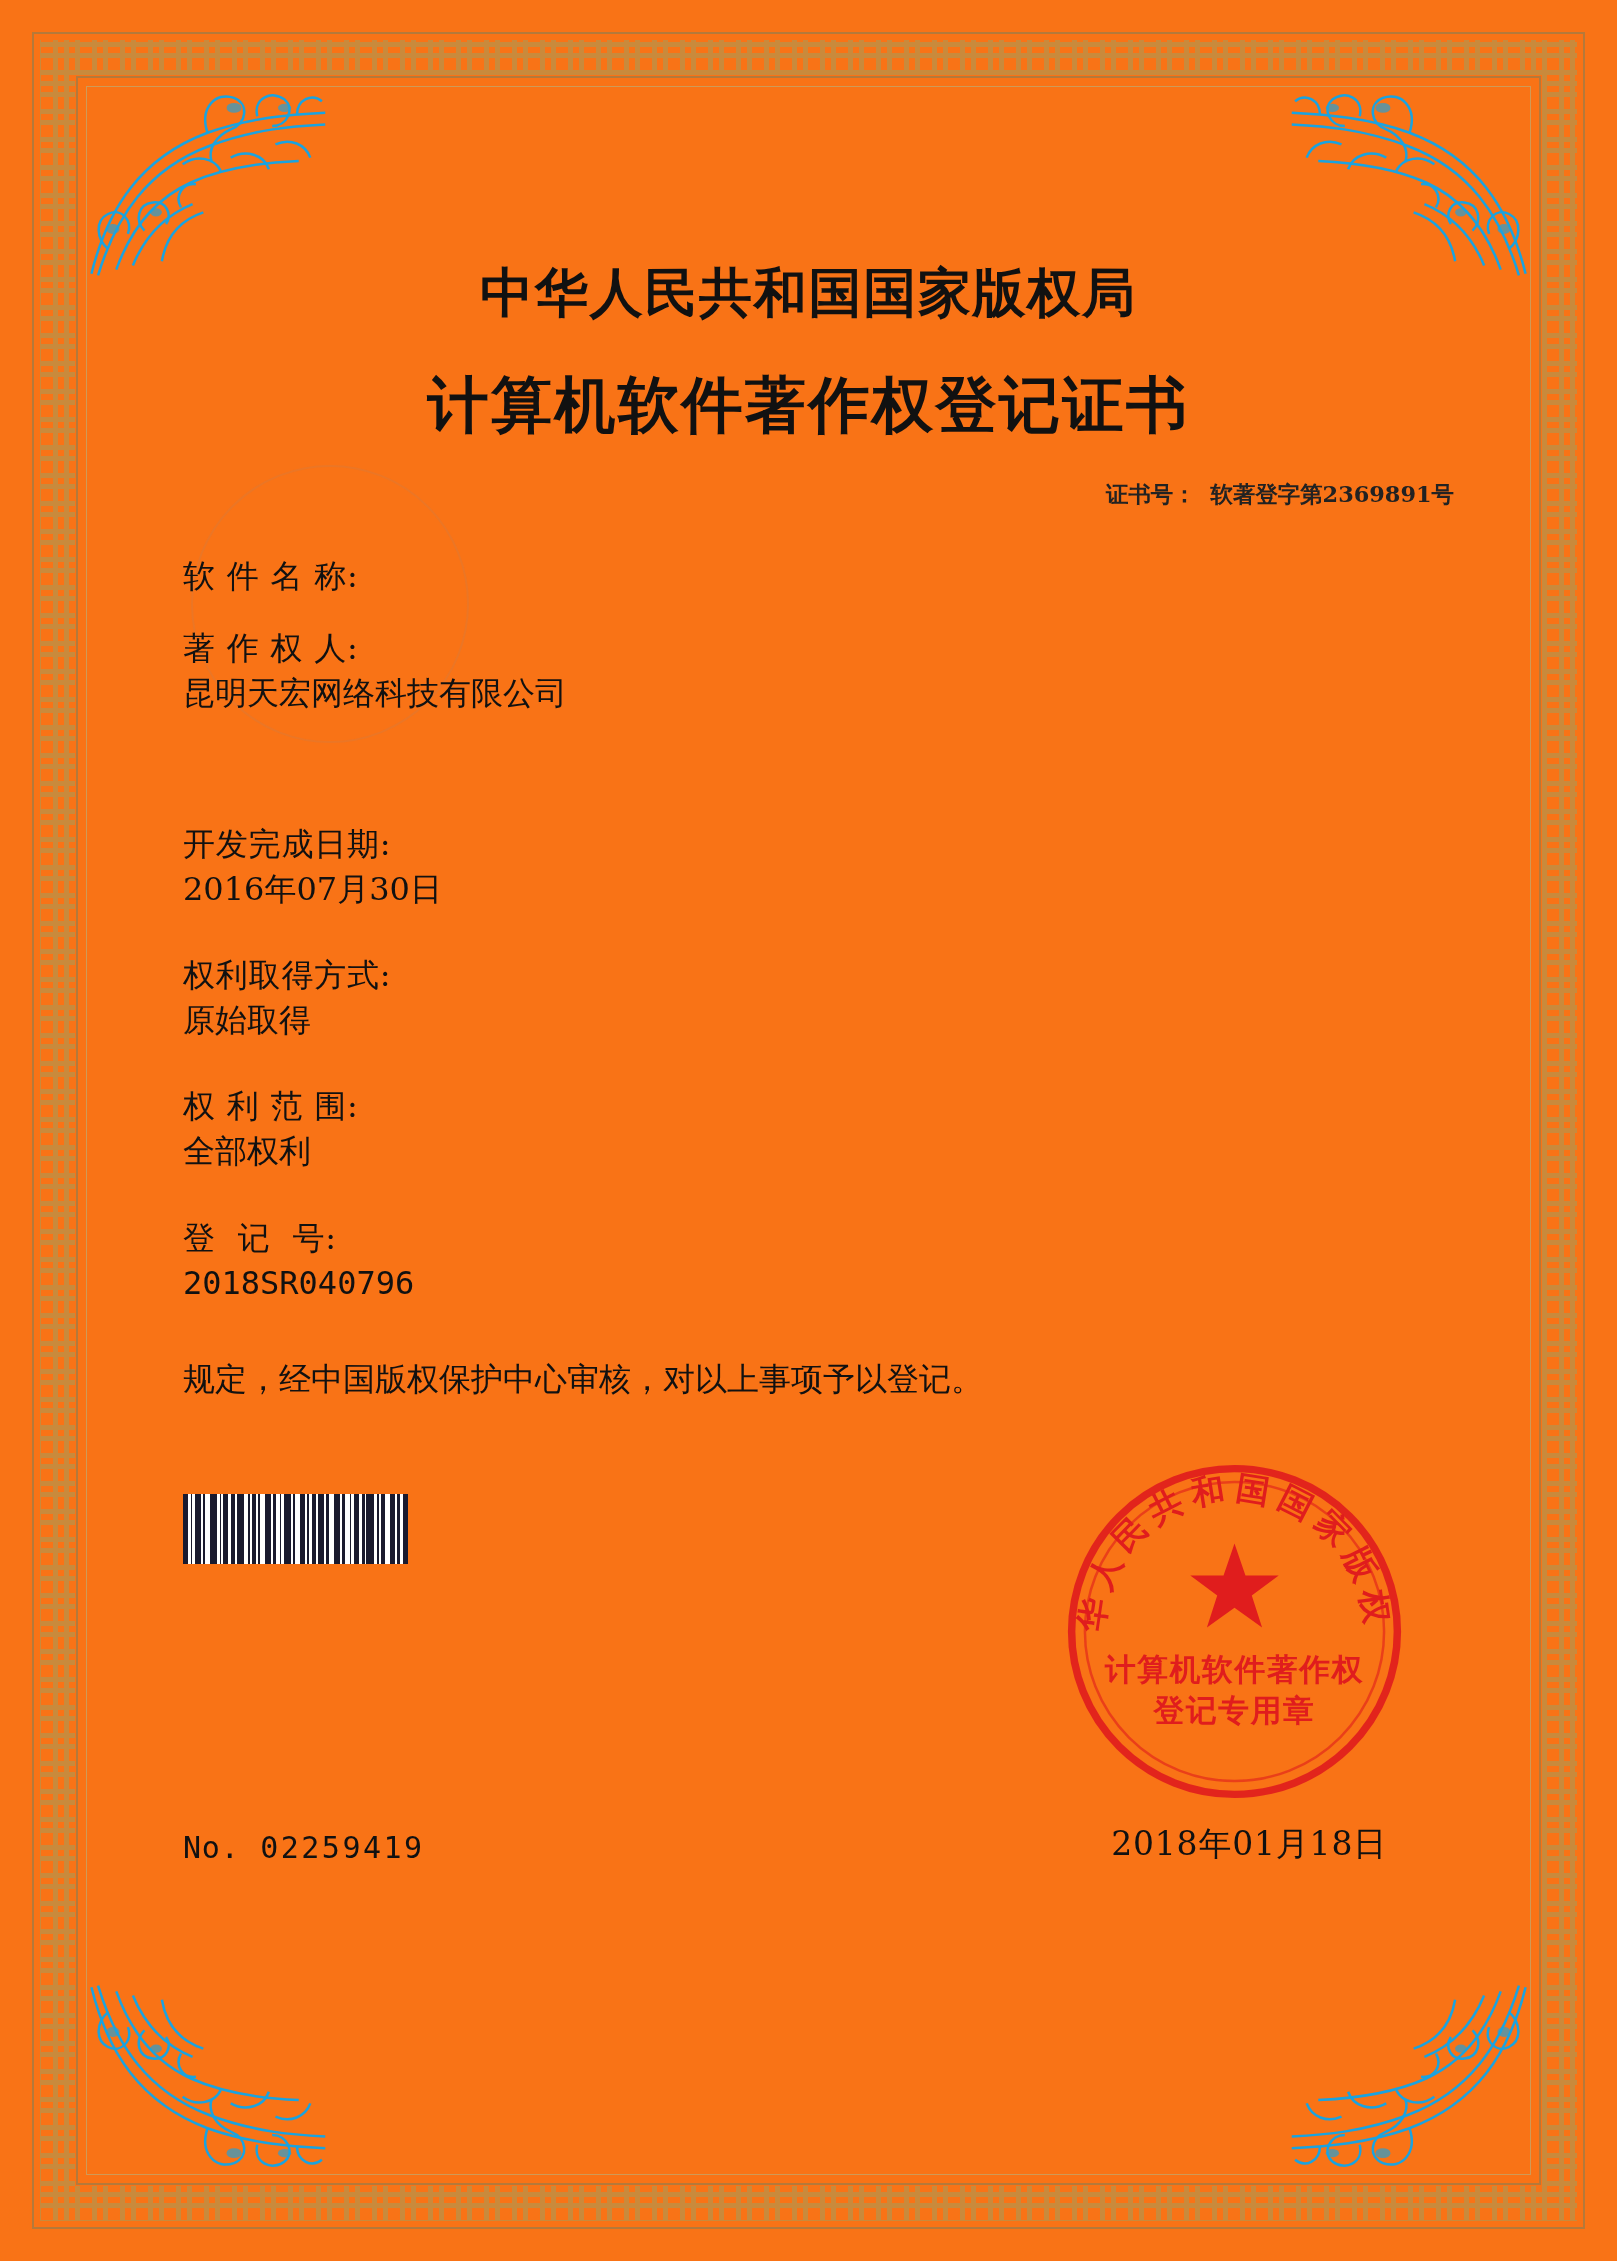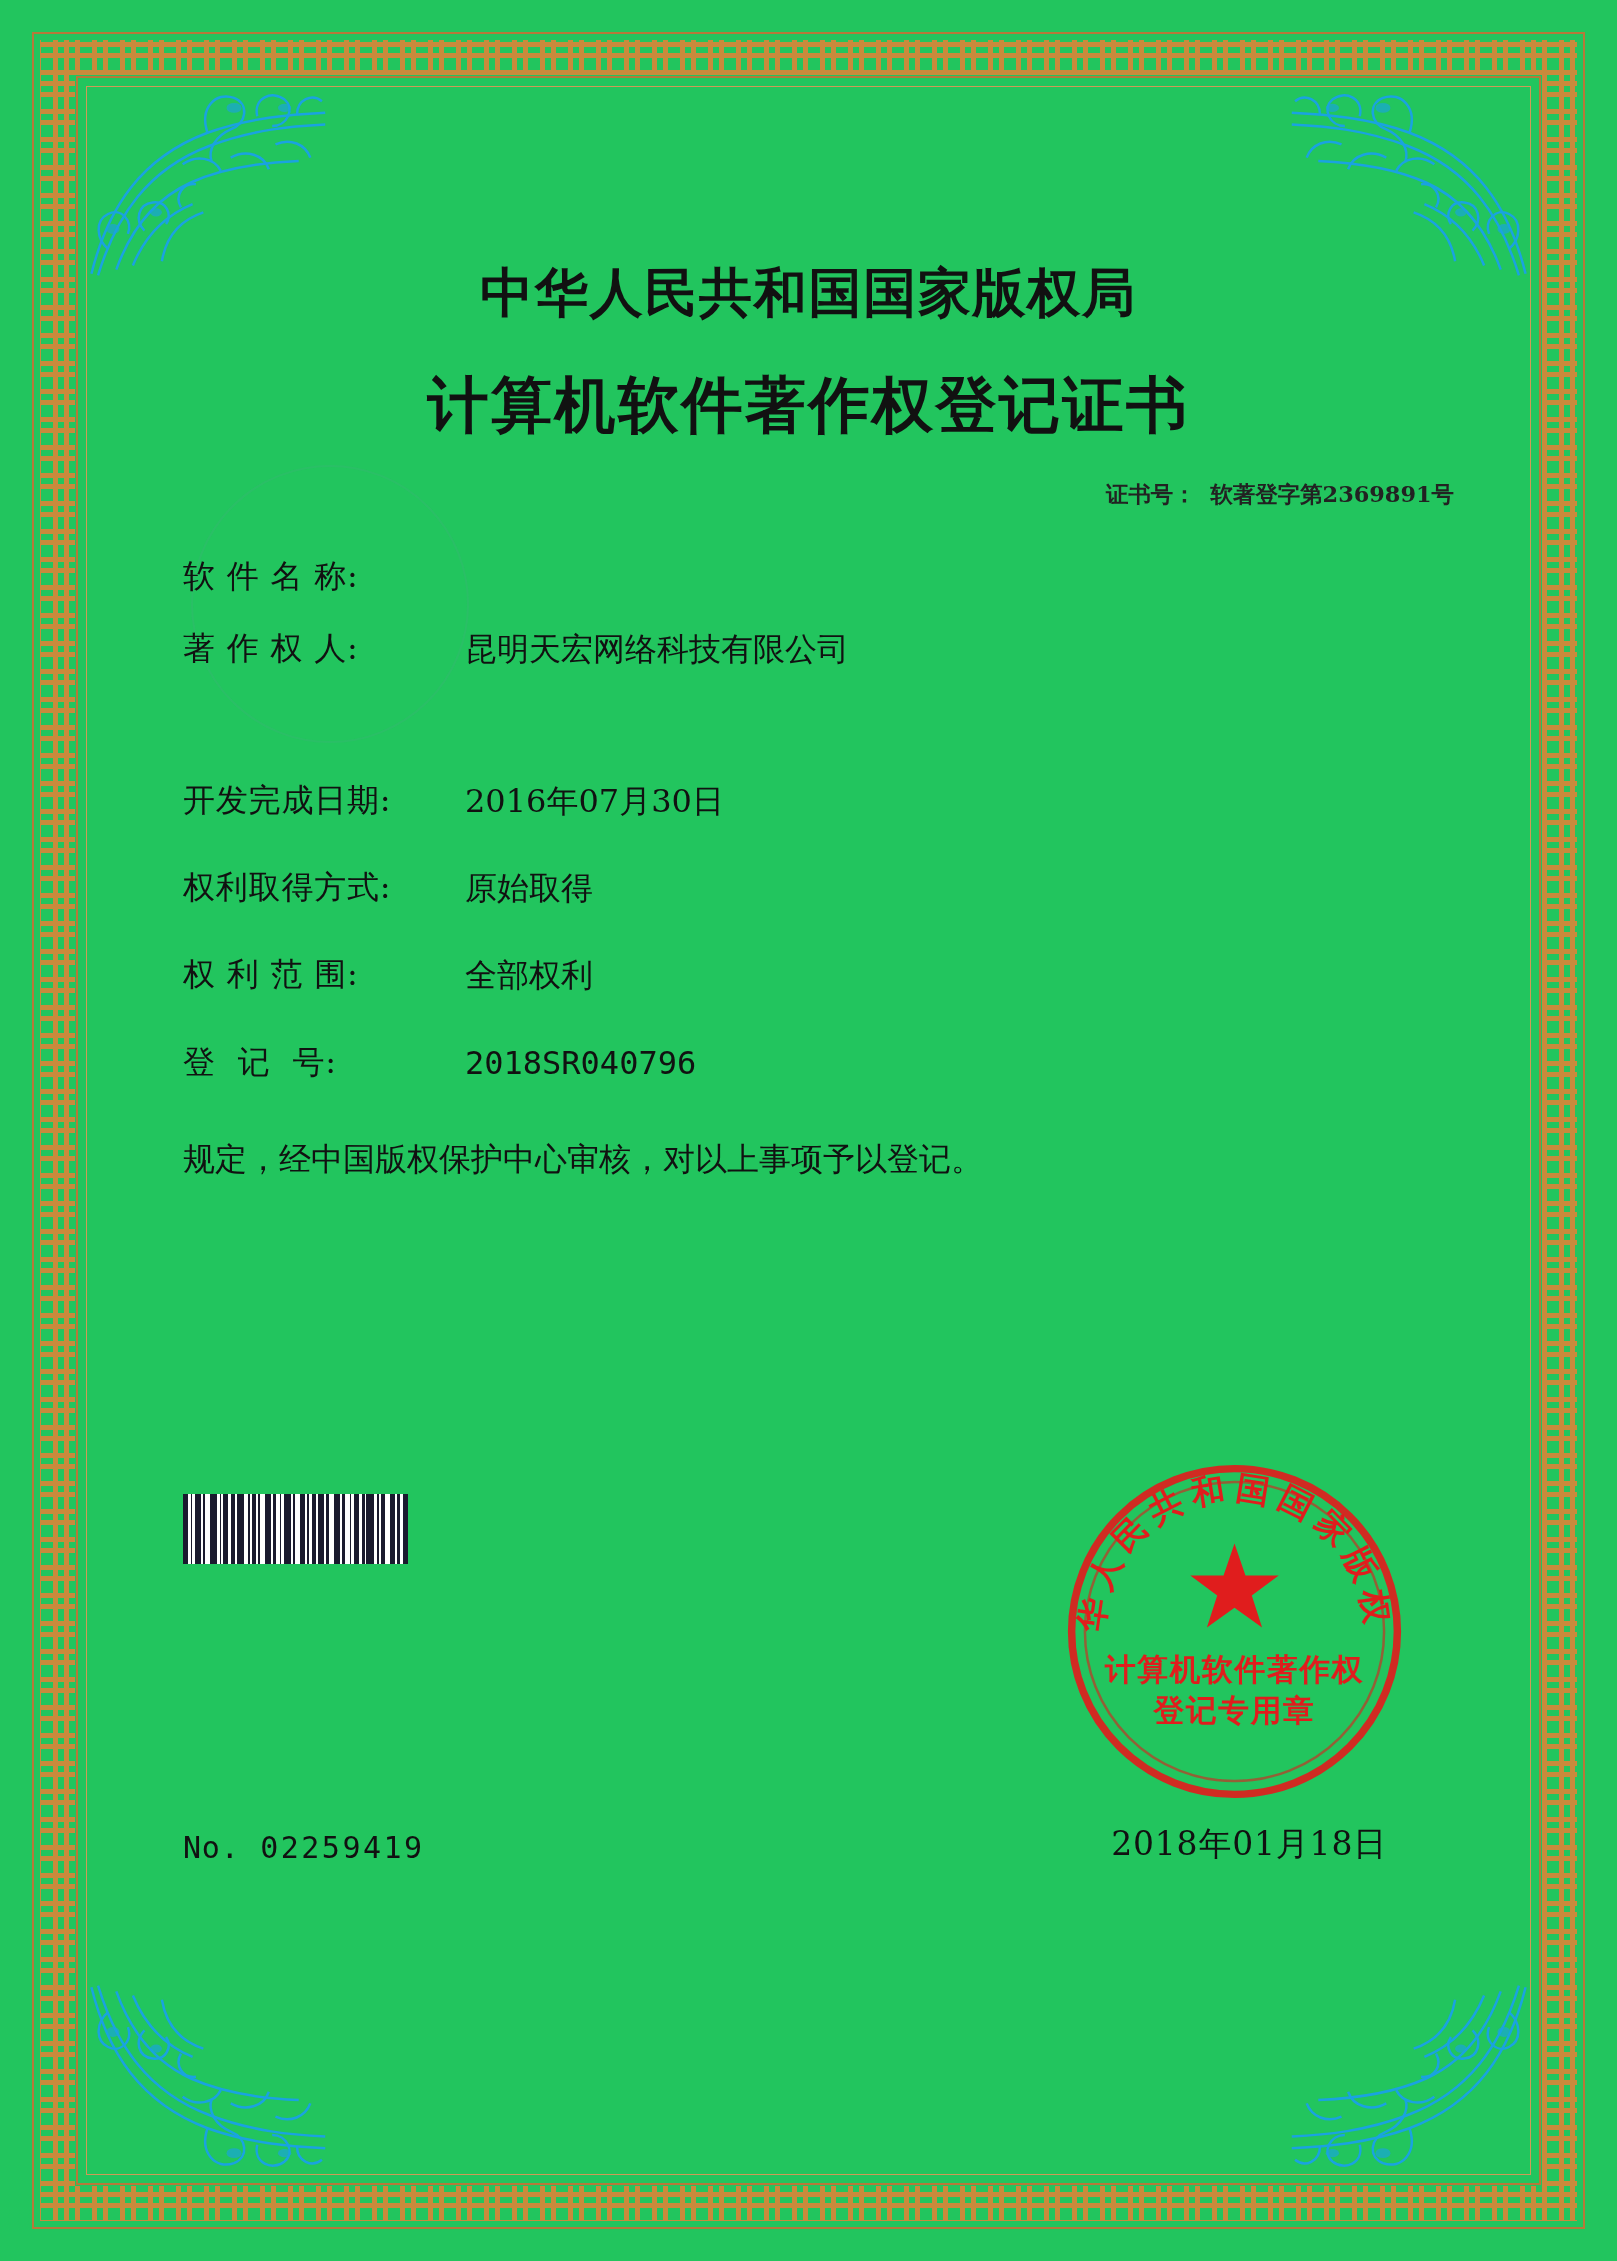--- a/index.html
+++ b/index.html
@@ -7,21 +7,21 @@
     padding: 0;
     background: #ffffff;
   }
   body {
     font-family: "Liberation Sans", sans-serif;
   }
   .page {
     position: relative;
     width: 1617px;
     height: 2261px;
-    background: #22c55e;
+    background: #f97316;
     overflow: hidden;
   }
 
   
   .border-outer {
     position: absolute;
     left: 32px;
     top: 32px;
     right: 32px;
     bottom: 32px;
@@ -153,21 +153,21 @@
     line-height: 1.38;
   }
   .field-value .line { display: block; }
   .field-value .ver {
     font-family: "DejaVu Sans Mono", "Liberation Mono", monospace;
     font-size: 30px;
     letter-spacing: 0.8px;
   }
   .field-row.spaced-1 { margin-bottom: 28px; }
   .gap-block { height: 65px; }
-  .field-row.wide { margin-bottom: 43px; }
+  .field-row.wide { margin-bottom: 43px; flex-direction: column; }
 
   .mono-val {
     font-family: "DejaVu Sans Mono", "Liberation Mono", monospace;
     font-size: 32px;
     letter-spacing: 0px;
   }
 
   .paragraph {
     margin-top: 42px;
     padding-left: 50px;

